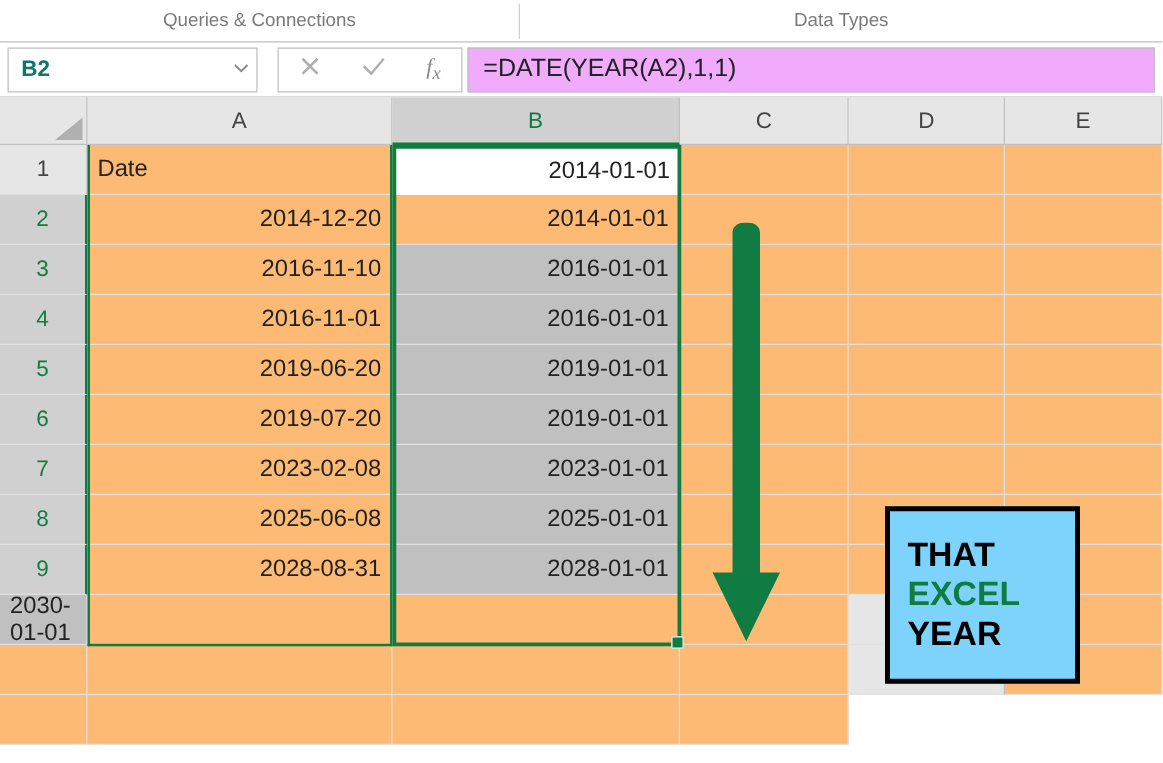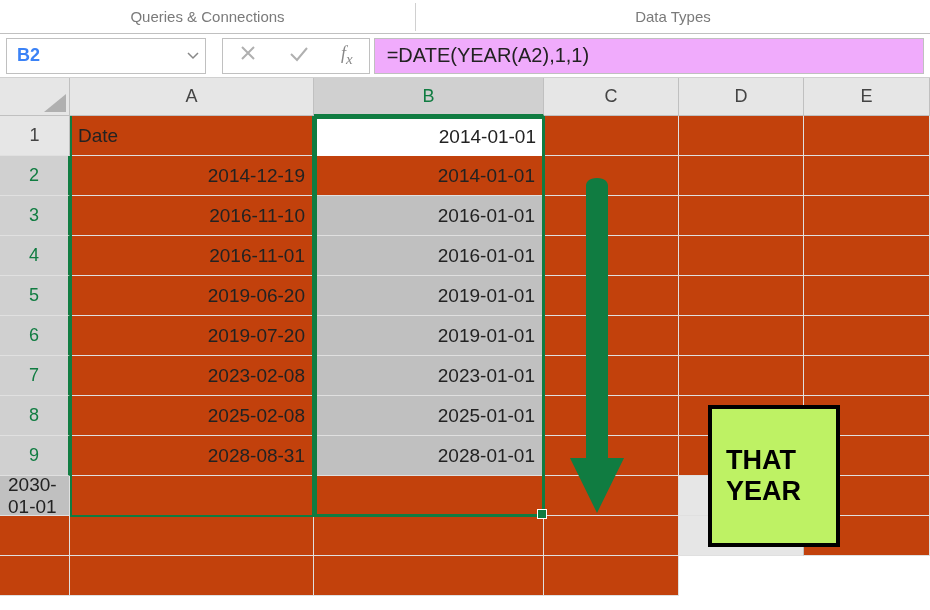--- a/index.html
+++ b/index.html
@@ -56,21 +56,21 @@
     }
     .name-box {
       width: 200px;
       height: 36px;
       border: 1px solid #c0c0c0;
       display: flex;
       align-items: center;
       padding: 0 10px;
       font-size: 18px;
       font-weight: 600;
-      color: #3b82f6;
+      color: #0f766e;
       position: relative;
       background: #ffffff;
     }
     .name-box-dropdown {
       position: absolute;
       right: 6px;
       color: #888;
       font-size: 11px;
     }
     .formula-buttons {
@@ -163,21 +163,21 @@
     }
     .cell {
       border-right: 1px solid #e0e0e0;
       border-bottom: 1px solid #e0e0e0;
       height: 40px;
       display: flex;
       align-items: center;
       padding: 0 8px;
       font-size: 19px;
       color: #222;
-      background: #c2410c;
+      background: #fdba74;
     }
     .cell.header-text {
       justify-content: flex-start;
     }
     .cell.data {
       justify-content: flex-end;
     }
     .cell.selected {
       background: #c0c0c0;
     }
@@ -223,24 +223,24 @@
     .arrow-overlay {
       position: absolute;
       left: 568px;
       top: 178px;
       pointer-events: none;
     }
     .logo-overlay {
       position: absolute;
       left: 708px;
       top: 405px;
-      width: 132px;
+      width: 156px;
       height: 142px;
       border: 4px solid #000;
-      background: #bef264;
+      background: #7dd3fc;
       display: flex;
       flex-direction: column;
       justify-content: center;
       padding-left: 14px;
       font-family: Arial, sans-serif;
       font-weight: 900;
       font-size: 27px;
       line-height: 1.15;
       pointer-events: none;
     }
@@ -291,21 +291,21 @@
     <div class="col-header">C</div>
     <div class="col-header">D</div>
     <div class="col-header">E</div>
     <div class="row-header">1</div>
     <div class="cell header-text">Date</div>
     <div class="cell header-text">First Day of Year</div>
     <div class="cell"></div>
     <div class="cell"></div>
     <div class="cell"></div>
     <div class="row-header active">2</div>
-    <div class="cell data">2014-12-19</div>
+    <div class="cell data">2014-12-20</div>
     <div class="cell data">2014-01-01</div>
     <div class="cell"></div>
     <div class="cell"></div>
     <div class="cell"></div>
     <div class="row-header active">3</div>
     <div class="cell data">2016-11-10</div>
     <div class="cell data selected">2016-01-01</div>
     <div class="cell"></div>
     <div class="cell"></div>
     <div class="cell"></div>
@@ -327,21 +327,21 @@
     <div class="cell"></div>
     <div class="cell"></div>
     <div class="cell"></div>
     <div class="row-header active">7</div>
     <div class="cell data">2023-02-08</div>
     <div class="cell data selected">2023-01-01</div>
     <div class="cell"></div>
     <div class="cell"></div>
     <div class="cell"></div>
     <div class="row-header active">8</div>
-    <div class="cell data">2025-02-08</div>
+    <div class="cell data">2025-06-08</div>
     <div class="cell data selected">2025-01-01</div>
     <div class="cell"></div>
     <div class="cell"></div>
     <div class="cell"></div>
     <div class="row-header active">9</div>
     <div class="cell data">2028-08-31</div>
     <div class="cell data selected">2028-01-01</div>
     <div class="cell"></div>
     <div class="cell"></div>
     <div class="cell"></div>
@@ -369,14 +369,15 @@
   </div>
 
 <div class="arrow-overlay">
   <svg width="58" height="340" viewBox="0 0 58 340">
     <path d="M18 8 C18 4 21 0 29 0 C37 0 40 4 40 8 L40 280 L56 280 L29 335 L2 280 L18 280 Z" fill="#107c41"></path>
   </svg>
 </div>
 
 <div class="logo-overlay">
   <div>THAT</div>
+  <div class="excel">EXCEL</div>
   <div>YEAR</div>
 </div>
 
 </body></html>

